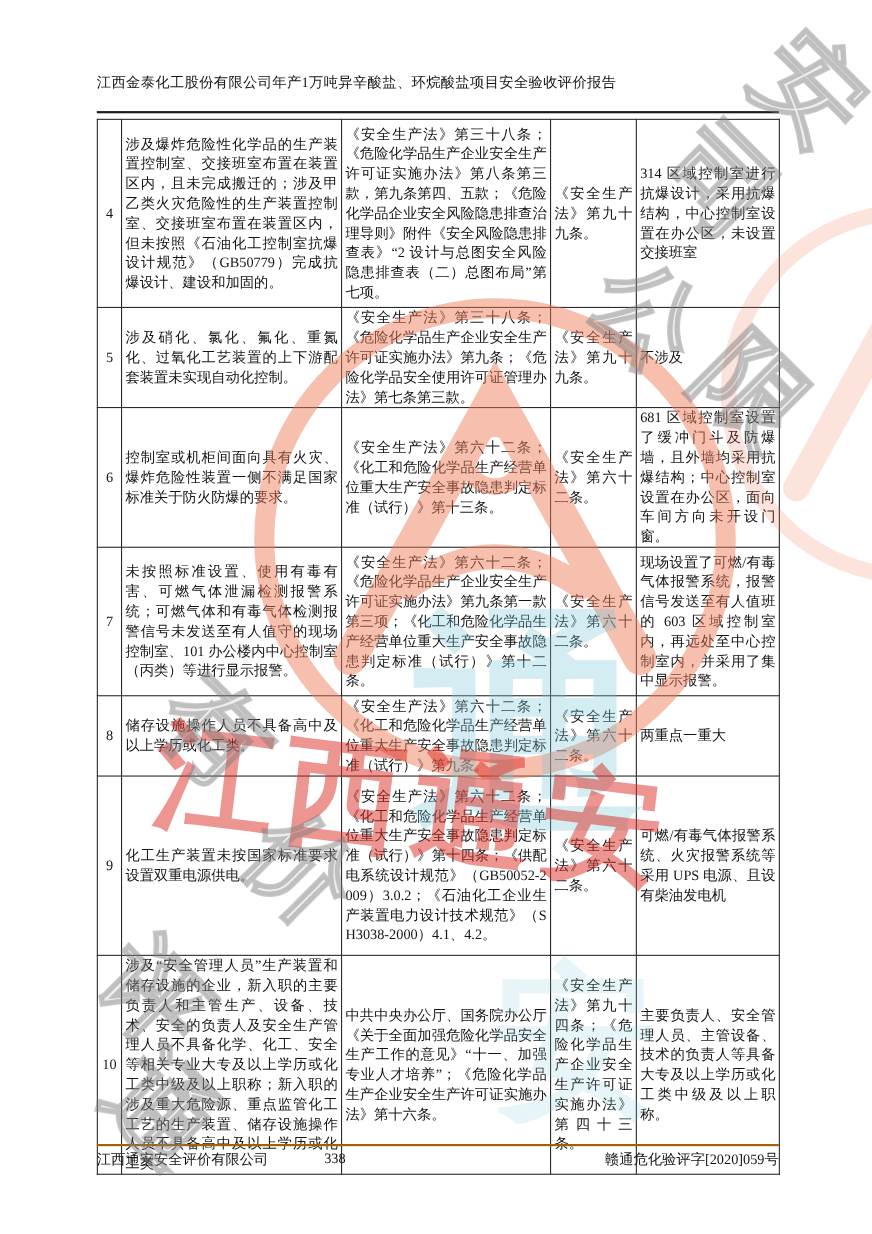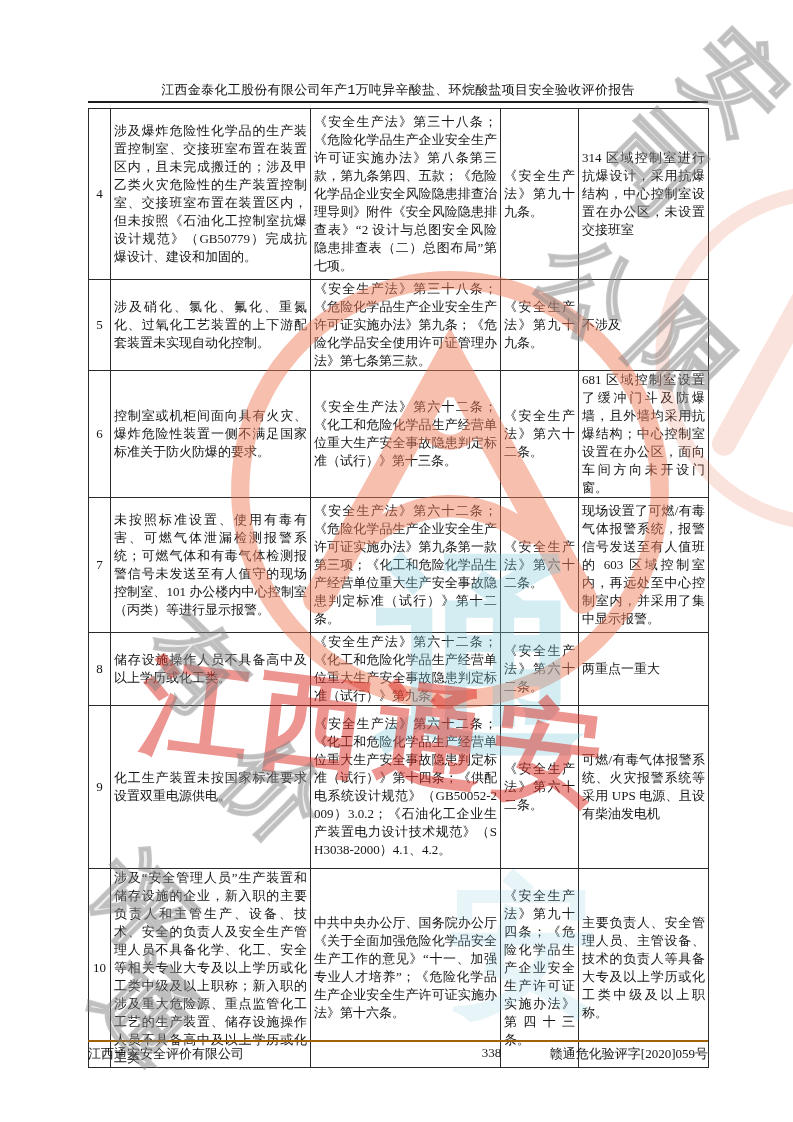--- a/index.html
+++ b/index.html
@@ -2,40 +2,40 @@
 <html><head>
 <meta charset="utf-8">
 <style>
   html,body{margin:0;padding:0;background:#e8e8e8;}
   .page{
     position:relative;width:793px;height:1122px;margin:0 auto;
     background:#ffffff;overflow:hidden;
     font-family:"Liberation Serif","DejaVu Serif",serif;color:#141414;
   }
   
-  .hdr{position:absolute;left:88px;top:81px;width:620px;text-align:center;
-       font-size:13px;letter-spacing:.3px;white-space:nowrap;font-family:Liberation Mono, monospace;}
+  .hdr{position:absolute;left:88px;top:66px;width:620px;text-align:left;
+       font-size:13px;letter-spacing:.3px;white-space:nowrap;}
   .hdr-line{position:absolute;left:88px;top:101px;width:620px;height:0;
        border-top:2px solid #1c1c1c;}
   
   table.rpt{position:absolute;left:88px;top:108px;width:620px;
        border-collapse:collapse;table-layout:fixed;
        font-size:13px;line-height:18px;}
   table.rpt td{border:1px solid #2b2b2b;vertical-align:middle;
        padding:0 3px;text-align:justify;text-justify:inter-ideograph;
        word-break:break-all;overflow:hidden;}
   table.rpt td.no{text-align:center;padding:0;}
   tr.h4{height:171px} tr.h5{height:87px} tr.h6{height:111px}
   tr.h7{height:135px} tr.h8{height:72px} tr.h9{height:163px} tr.h10{height:191px}
   
   .ftr{position:absolute;left:88px;top:1040px;width:620px;
        border-top:2px solid #a16207;display:flex;padding-top:3px;
        font-size:13px;}
   .ftr .fl{flex:1;text-align:left;}
-  .ftr .fc{flex:1;text-align:right;}
+  .ftr .fc{flex:1;text-align:left;}
   .ftr .fr{flex:1;text-align:right;}
   
   .wm{position:absolute;inset:0;pointer-events:none;}
   .stamp{position:absolute;}
   .stamp-main{left:222px;top:262px;width:456px;height:456px;opacity:.48;}
   .stamp-faint{left:648px;top:178px;width:360px;height:360px;opacity:.20;}
   .wm-red{position:absolute;left:148px;top:648px;
        font-family:"Liberation Sans","DejaVu Sans",sans-serif;font-weight:bold;
        font-size:110px;line-height:1;letter-spacing:8px;white-space:nowrap;
        color:rgba(219,44,33,.50);transform:rotate(7deg);transform-origin:left top;}

